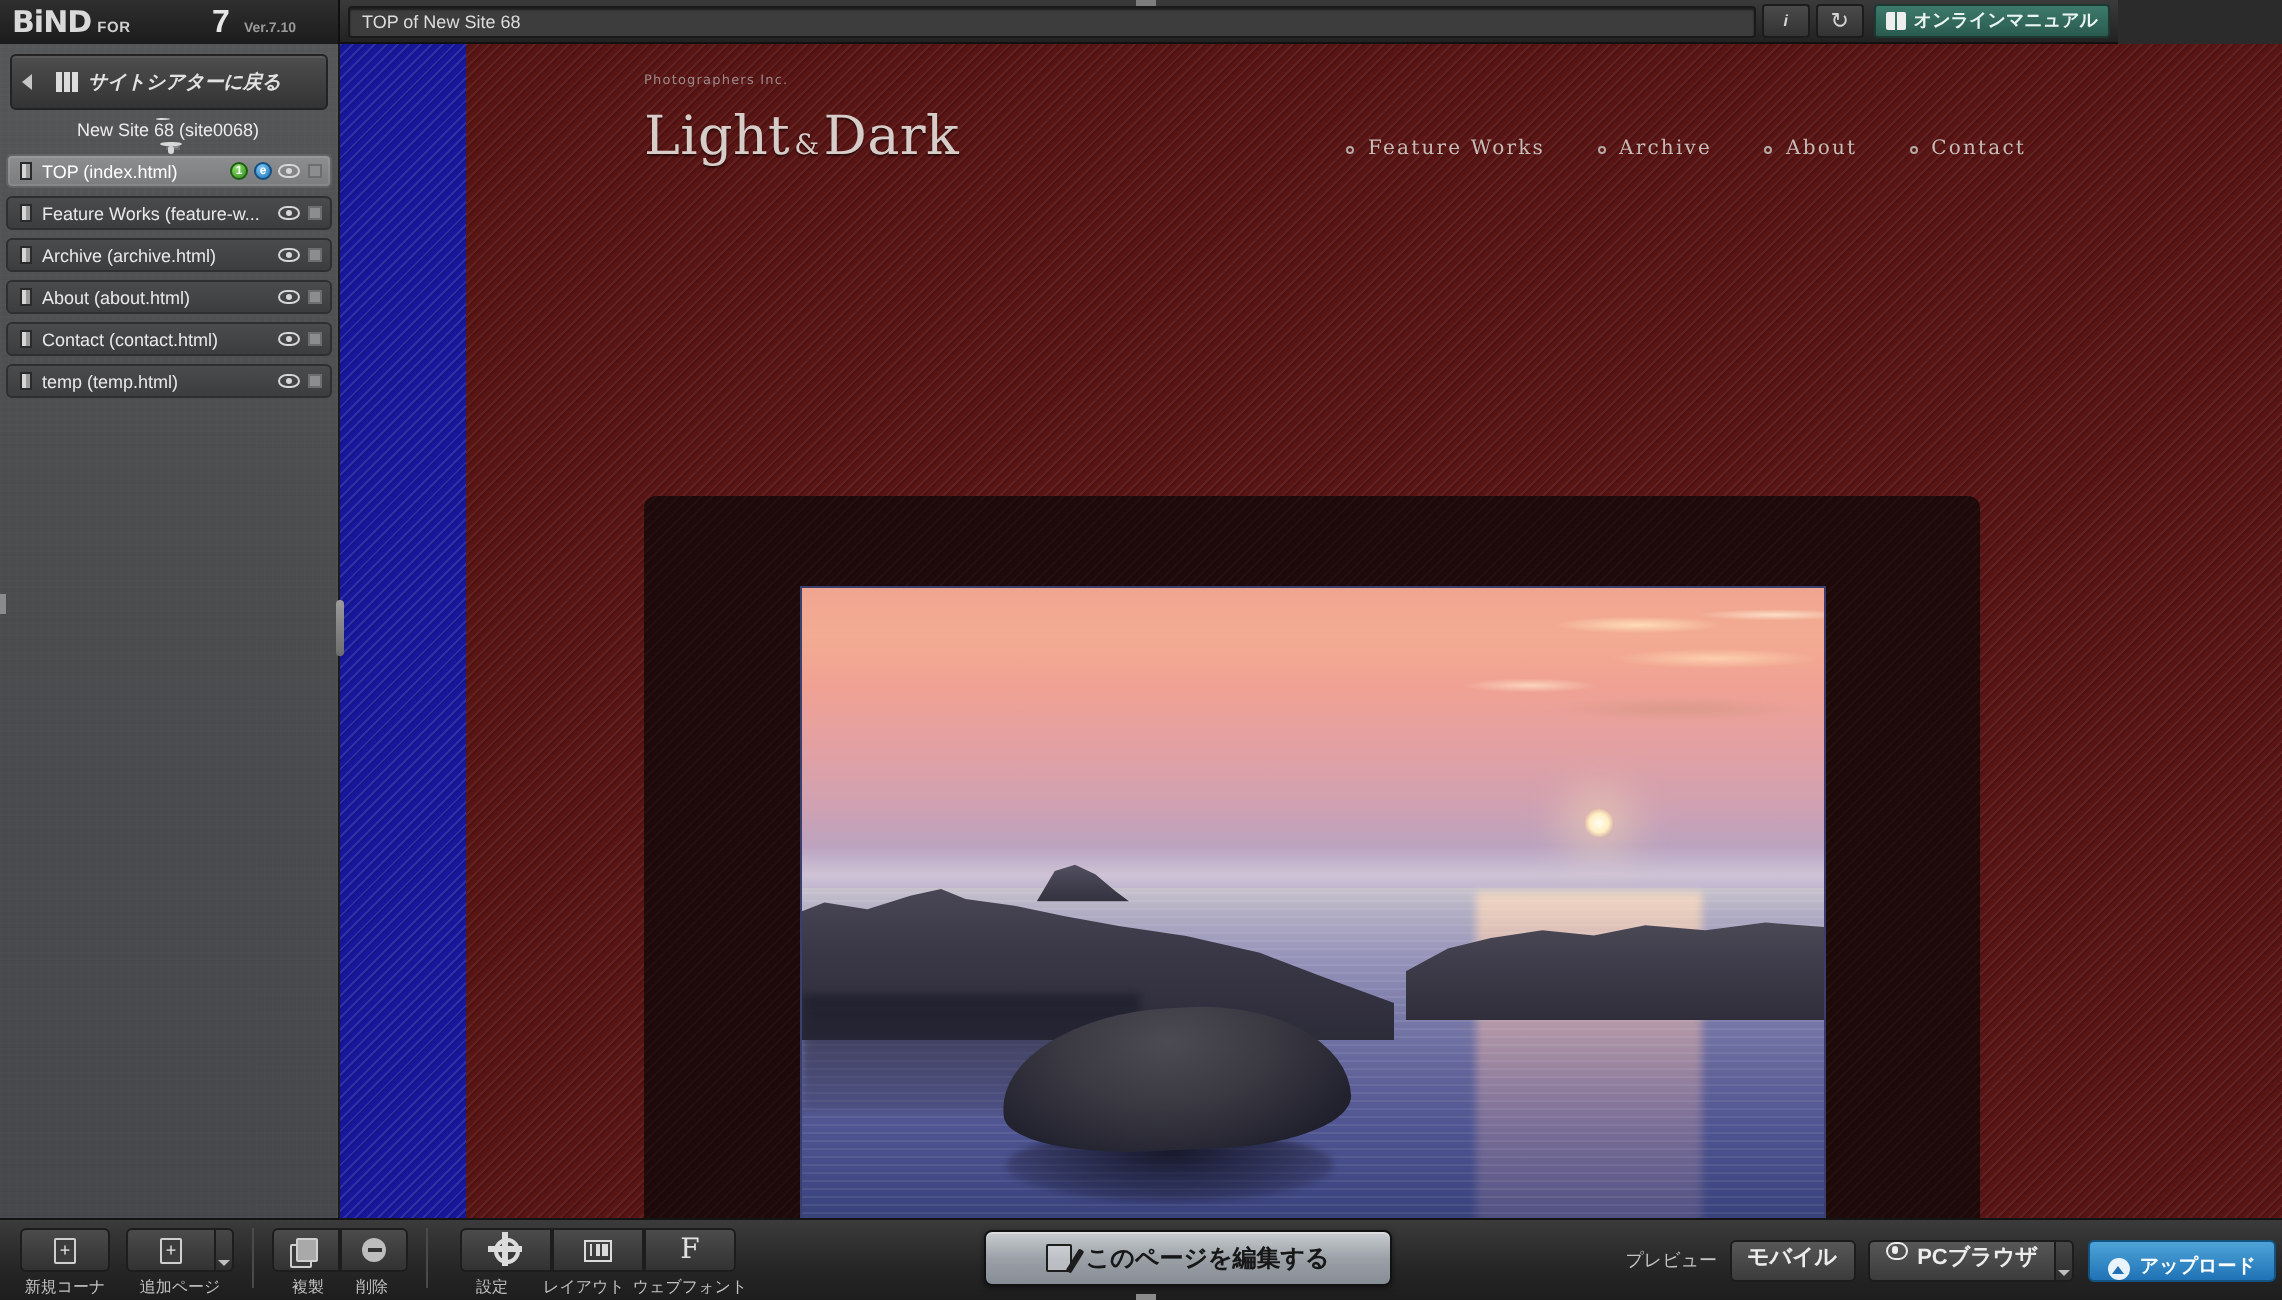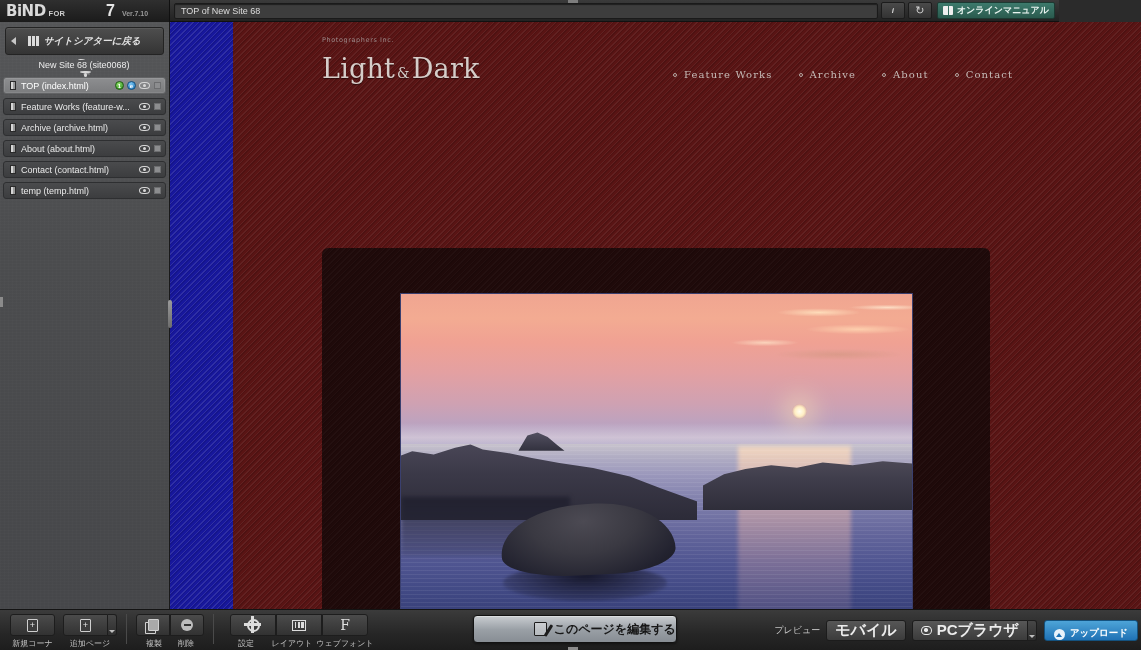--- a/index.html
+++ b/index.html
@@ -460,21 +460,21 @@
 
   .edit-zone {
     flex: 1; display: flex; align-items: center; justify-content: center;
     padding-top: 5px;
   }
   .edit-btn {
     width: 204px; height: 28px;
     background: linear-gradient(#c9cdd1, #9aa0a6 52%, #878d94);
     border: 1px solid #121212;
     border-radius: 4px;
-    display: flex; align-items: center; justify-content: flex-end;
+    display: flex; align-items: center; justify-content: center;
     gap: 7px;
     box-shadow: 0 1px 0 rgba(255,255,255,.35) inset, 0 1px 3px rgba(0,0,0,.5);
   }
   .edit-label { font-size: 12px; color: #171717; font-weight: bold; }
   .ico-pencilpage {
     width: 13px; height: 14px;
     border: 1.4px solid #1d1d1d;
     border-radius: 1px;
     position: relative;
     background: rgba(255,255,255,.35);
@@ -491,23 +491,23 @@
   .right-zone {
     display: flex; align-items: center; gap: 0;
     padding-top: 10px; padding-right: 3px;
   }
   .preview-label { font-size: 9px; color: #c3c3c3; margin-right: 6px; text-align: center; }
   .pv-btn {
     height: 21px;
     background: linear-gradient(#575757, #3b3b3b);
     border: 1px solid #1c1c1c;
     border-radius: 3px;
-    display: flex; align-items: center; justify-content: center;
+    display: flex; align-items: flex-start; justify-content: center;
     padding: 0 8px; gap: 5px;
-    color: #ececec; font-size: 15px; font-weight: bold;
+    color: #ececec; font-size: 11px; font-weight: bold;
     margin-left: 6px;
   }
   .pv-btn .eye2 {
     width: 11px; height: 9px; position: relative;
   }
   .pv-btn .eye2::before {
     content: ""; position: absolute; inset: 0;
     border: 1.3px solid #ececec;
     border-radius: 50% 50% 50% 50% / 60% 60% 60% 60%;
   }

